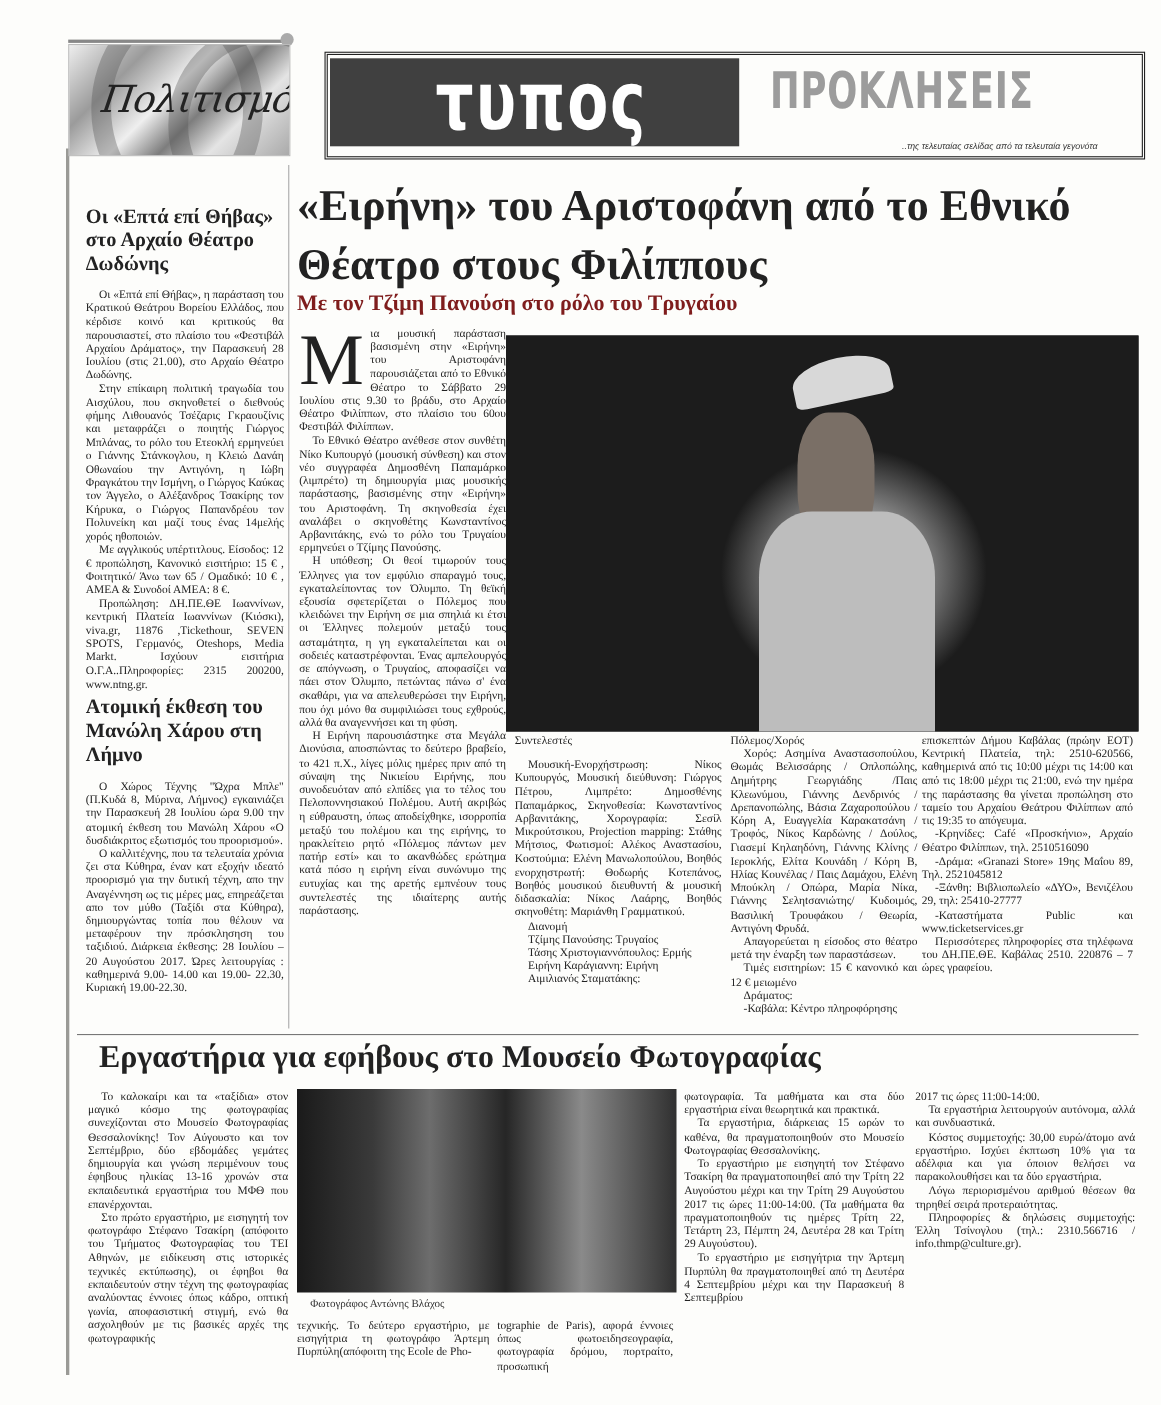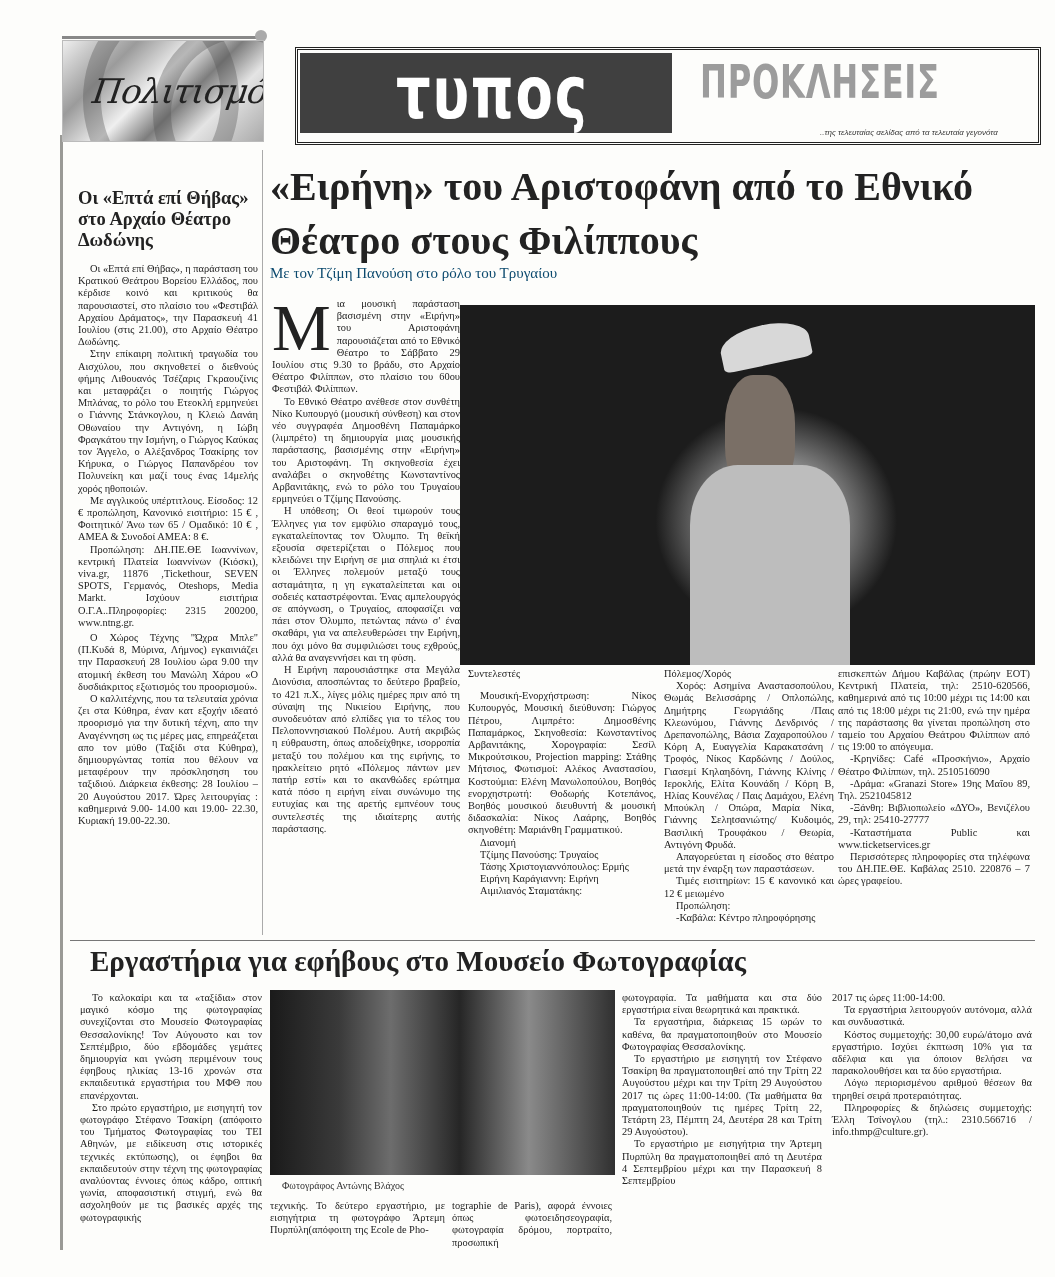--- a/index.html
+++ b/index.html
@@ -16,21 +16,21 @@
   .polit-bar{left:62px;top:36px;width:200px;height:3px;background:#888;}
   .polit-knob{left:255px;top:30px;width:12px;height:12px;border-radius:50%;background:#aaa;}
   .typos-frame{left:295px;top:47px;width:740px;height:92px;border:3px double #222;}
   .typos-dark{left:300px;top:53px;width:360px;height:80px;background:#404040;display:flex;align-items:center;justify-content:center;padding-left:12px;}
   .typos-word{font-family:"DejaVu Sans",sans-serif;font-weight:bold;font-size:64px;color:#fff;transform:scaleX(.85) scaleY(1.15);letter-spacing:2px;}
   .prok{left:700px;top:58px;width:280px;font-family:"DejaVu Sans",sans-serif;font-weight:bold;font-size:46px;color:#9c9c9c;transform:scaleX(.7);transform-origin:left;letter-spacing:1px;line-height:48px;}
   .tagline{left:820px;top:128px;font-family:"Liberation Sans",sans-serif;font-style:italic;font-size:8px;color:#333;}
   
   .h-left{font-family:"Liberation Serif",serif;font-weight:bold;color:#222;}
   .main-headline{left:270px;top:160px;width:760px;font-size:40px;line-height:54px;font-weight:bold;}
-  .subhead{left:270px;top:265px;font-size:15px;font-weight:normal;color:#0c4a6e;}
+  .subhead{left:270px;top:265px;font-size:20px;font-weight:bold;color:#7f1d1d;}
   .dropcap{float:left;font-size:66px;line-height:56px;margin:2px 6px 0 0;font-family:"Liberation Serif",serif;}
   .photo1{left:460px;top:305px;width:575px;height:360px;background:radial-gradient(ellipse 30% 45% at 55% 60%,#cfcfcf 0%,#8c8c8c 35%,#1c1c1c 70%),#121212;}
   .photo2{left:270px;top:990px;width:345px;height:185px;background:linear-gradient(90deg,#1a1a1a 0%,#3a3a3a 20%,#6d6d6d 35%,#262626 55%,#8a8a8a 75%,#303030 100%);}
   .caption{font-size:10px;color:#333;text-align:right;}
   .rule{position:absolute;height:1px;background:#777;}
   .big-headline2{left:90px;top:945px;font-size:29px;font-weight:bold;}
 </style>
 </head>
 <body>
 
@@ -47,28 +47,29 @@
 <div class="abs typos-frame"></div>
 <div class="abs typos-dark">
   <span class="typos-word">τυπος</span>
 </div>
 <div class="abs prok">ΠΡΟΚΛΗΣΕΙΣ</div>
 <div class="abs tagline">..της τελευταίας σελίδας από τα τελευταία γεγονότα</div>
 
 <div class="abs" style="left:78px;top:160px;width:180px;margin-top:28px;">
   <div class="h-left" style="font-size:18.5px;line-height:21px;margin-bottom:12px;">Οι «Επτά επί Θήβας» στο Αρχαίο Θέατρο Δωδώνης</div>
   <div class="body-text">
-    <p>Οι «Επτά επί Θήβας», η παράσταση του Κρατικού Θεάτρου Βορείου Ελλάδος, που κέρδισε κοινό και κριτικούς θα παρουσιαστεί, στο πλαίσιο του «Φεστιβάλ Αρχαίου Δράματος», την Παρασκευή 41 Ιουλίου (στις 21.00), στο Αρχαίο Θέατρο Δωδώνης.</p>
+    <p>Οι «Επτά επί Θήβας», η παράσταση του Κρατικού Θεάτρου Βορείου Ελλάδος, που κέρδισε κοινό και κριτικούς θα παρουσιαστεί, στο πλαίσιο του «Φεστιβάλ Αρχαίου Δράματος», την Παρασκευή 28 Ιουλίου (στις 21.00), στο Αρχαίο Θέατρο Δωδώνης.</p>
     <p>Στην επίκαιρη πολιτική τραγωδία του Αισχύλου, που σκηνοθετεί ο διεθνούς φήμης Λιθουανός Τσέζαρις Γκραουζίνις και μεταφράζει ο ποιητής Γιώργος Μπλάνας, το ρόλο του Ετεοκλή ερμηνεύει ο Γιάννης Στάνκογλου, η Κλειώ Δανάη Οθωναίου την Αντιγόνη, η Ιώβη Φραγκάτου την Ισμήνη, ο Γιώργος Καύκας τον Άγγελο, ο Αλέξανδρος Τσακίρης τον Κήρυκα, ο Γιώργος Παπανδρέου τον Πολυνείκη και μαζί τους ένας 14μελής χορός ηθοποιών.</p>
     <p>Με αγγλικούς υπέρτιτλους. Είσοδος: 12 € προπώληση, Κανονικό εισιτήριο: 15 € , Φοιτητικό/ Άνω των 65 / Ομαδικό: 10 € , ΑΜΕΑ &amp; Συνοδοί ΑΜΕΑ: 8 €.</p>
     <p>Προπώληση: ΔΗ.ΠΕ.ΘΕ Ιωαννίνων, κεντρική Πλατεία Ιωαννίνων (Κιόσκι), viva.gr, 11876 ,Tickethour, SEVEN SPOTS, Γερμανός, Oteshops, Media Markt. Ισχύουν εισιτήρια Ο.Γ.Α..Πληροφορίες: 2315 200200, www.ntng.gr.</p>
   </div>
 </div>
 
 <div class="abs" style="left:78px;top:632px;width:180px;">
+  <div class="h-left" style="font-size:18.5px;line-height:22px;margin-bottom:12px;">Ατομική έκθεση του Μανώλη Χάρου στη Λήμνο</div>
   <div class="body-text">
     <p>Ο Χώρος Τέχνης "Ώχρα Μπλε" (Π.Κυδά 8, Μύρινα, Λήμνος) εγκαινιάζει την Παρασκευή 28 Ιουλίου ώρα 9.00 την ατομική έκθεση του Μανώλη Χάρου «Ο δυσδιάκριτος εξωτισμός του προορισμού».</p>
     <p>Ο καλλιτέχνης, που τα τελευταία χρόνια ζει στα Κύθηρα, έναν κατ εξοχήν ιδεατό προορισμό για την δυτική τέχνη, απο την Αναγέννηση ως τις μέρες μας, επηρεάζεται απο τον μύθο (Ταξίδι στα Κύθηρα), δημιουργώντας τοπία που θέλουν να μεταφέρουν την πρόσκλησηση του ταξιδιού. Διάρκεια έκθεσης: 28 Ιουλίου – 20 Αυγούστου 2017. Ώρες λειτουργίας : καθημερινά 9.00- 14.00 και 19.00- 22.30, Κυριακή 19.00-22.30.</p>
   </div>
 </div>
 
 <div class="rule" style="left:262px;top:150px;width:1px;height:785px;background:#aaa;"></div>
 
 <div class="abs main-headline">«Ειρήνη» του Αριστοφάνη από το Εθνικό Θέατρο στους Φιλίππους</div>
 <div class="abs subhead">Με τον Τζίμη Πανούση στο ρόλο του Τρυγαίου</div>
@@ -94,26 +95,26 @@
   <p>Τάσης Χριστογιαννόπουλος: Ερμής</p>
   <p>Ειρήνη Καράγιαννη: Ειρήνη</p>
   <p>Αιμιλιανός Σταματάκης:</p>
 </div>
 
 <div class="abs body-text" style="left:664px;top:668px;width:170px;">
   <p class="noindent">Πόλεμος/Χορός</p>
   <p>Χορός: Ασημίνα Αναστασοπούλου, Θωμάς Βελισσάρης / Οπλοπώλης, Δημήτρης Γεωργιάδης /Παις Κλεωνύμου, Γιάννης Δενδρινός / Δρεπανοπώλης, Βάσια Ζαχαροπούλου / Κόρη Α, Ευαγγελία Καρακατσάνη / Τροφός, Νίκος Καρδώνης / Δούλος, Γιασεμί Κηλαηδόνη, Γιάννης Κλίνης / Ιεροκλής, Ελίτα Κουνάδη / Κόρη Β, Ηλίας Κουνέλας / Παις Δαμάχου, Ελένη Μπούκλη / Οπώρα, Μαρία Νίκα, Γιάννης Σεληtσανιώτης/ Κυδοιμός, Βασιλική Τρουφάκου / Θεωρία, Αντιγόνη Φρυδά.</p>
   <p>Απαγορεύεται η είσοδος στο θέατρο μετά την έναρξη των παραστάσεων.</p>
   <p>Τιμές εισιτηρίων: 15 € κανονικό και 12 € μειωμένο</p>
-  <p>Προπώληση:</p>
+  <p>Δράματος:</p>
   <p>-Καβάλα: Κέντρο πληροφόρησης</p>
 </div>
 
 <div class="abs body-text" style="left:838px;top:668px;width:192px;">
-  <p class="noindent">επισκεπτών Δήμου Καβάλας (πρώην ΕΟΤ) Κεντρική Πλατεία, τηλ: 2510-620566, καθημερινά από τις 10:00 μέχρι τις 14:00 και από τις 18:00 μέχρι τις 21:00, ενώ την ημέρα της παράστασης θα γίνεται προπώληση στο ταμείο του Αρχαίου Θεάτρου Φιλίππων από τις 19:00 το απόγευμα.</p>
+  <p class="noindent">επισκεπτών Δήμου Καβάλας (πρώην ΕΟΤ) Κεντρική Πλατεία, τηλ: 2510-620566, καθημερινά από τις 10:00 μέχρι τις 14:00 και από τις 18:00 μέχρι τις 21:00, ενώ την ημέρα της παράστασης θα γίνεται προπώληση στο ταμείο του Αρχαίου Θεάτρου Φιλίππων από τις 19:35 το απόγευμα.</p>
   <p>-Κρηνίδες: Café «Προσκήνιο», Αρχαίο Θέατρο Φιλίππων, τηλ. 2510516090</p>
   <p>-Δράμα: «Granazi Store» 19ης Μαΐου 89, Τηλ. 2521045812</p>
   <p>-Ξάνθη: Βιβλιοπωλείο «ΔΥΟ», Βενιζέλου 29, τηλ: 25410-27777</p>
   <p>-Καταστήματα Public και www.ticketservices.gr</p>
   <p>Περισσότερες πληροφορίες στα τηλέφωνα του ΔΗ.ΠΕ.ΘΕ. Καβάλας 2510. 220876 – 7 ώρες γραφείου.</p>
 </div>
 
 <div class="rule" style="left:70px;top:940px;width:965px;"></div>
 
 <div class="abs big-headline2">Εργαστήρια για εφήβους στο Μουσείο Φωτογραφίας</div>

